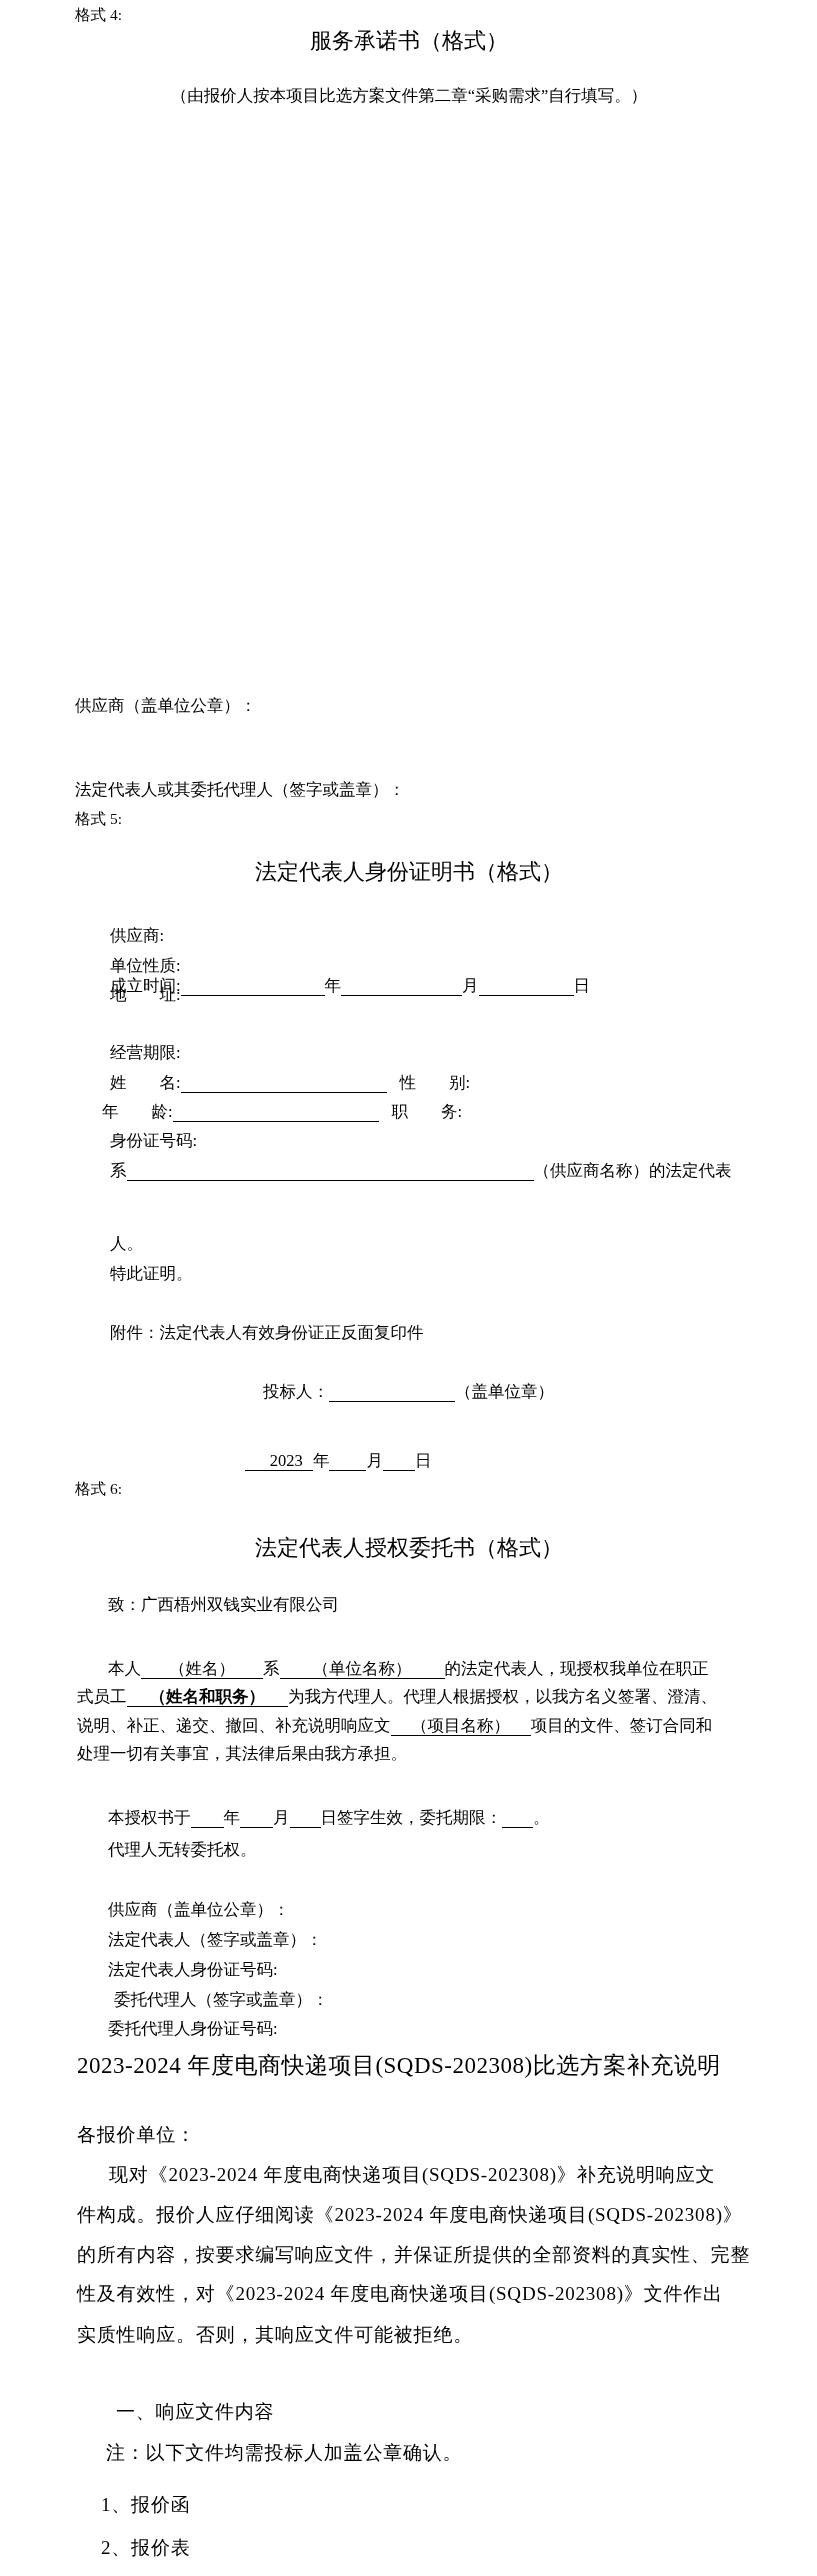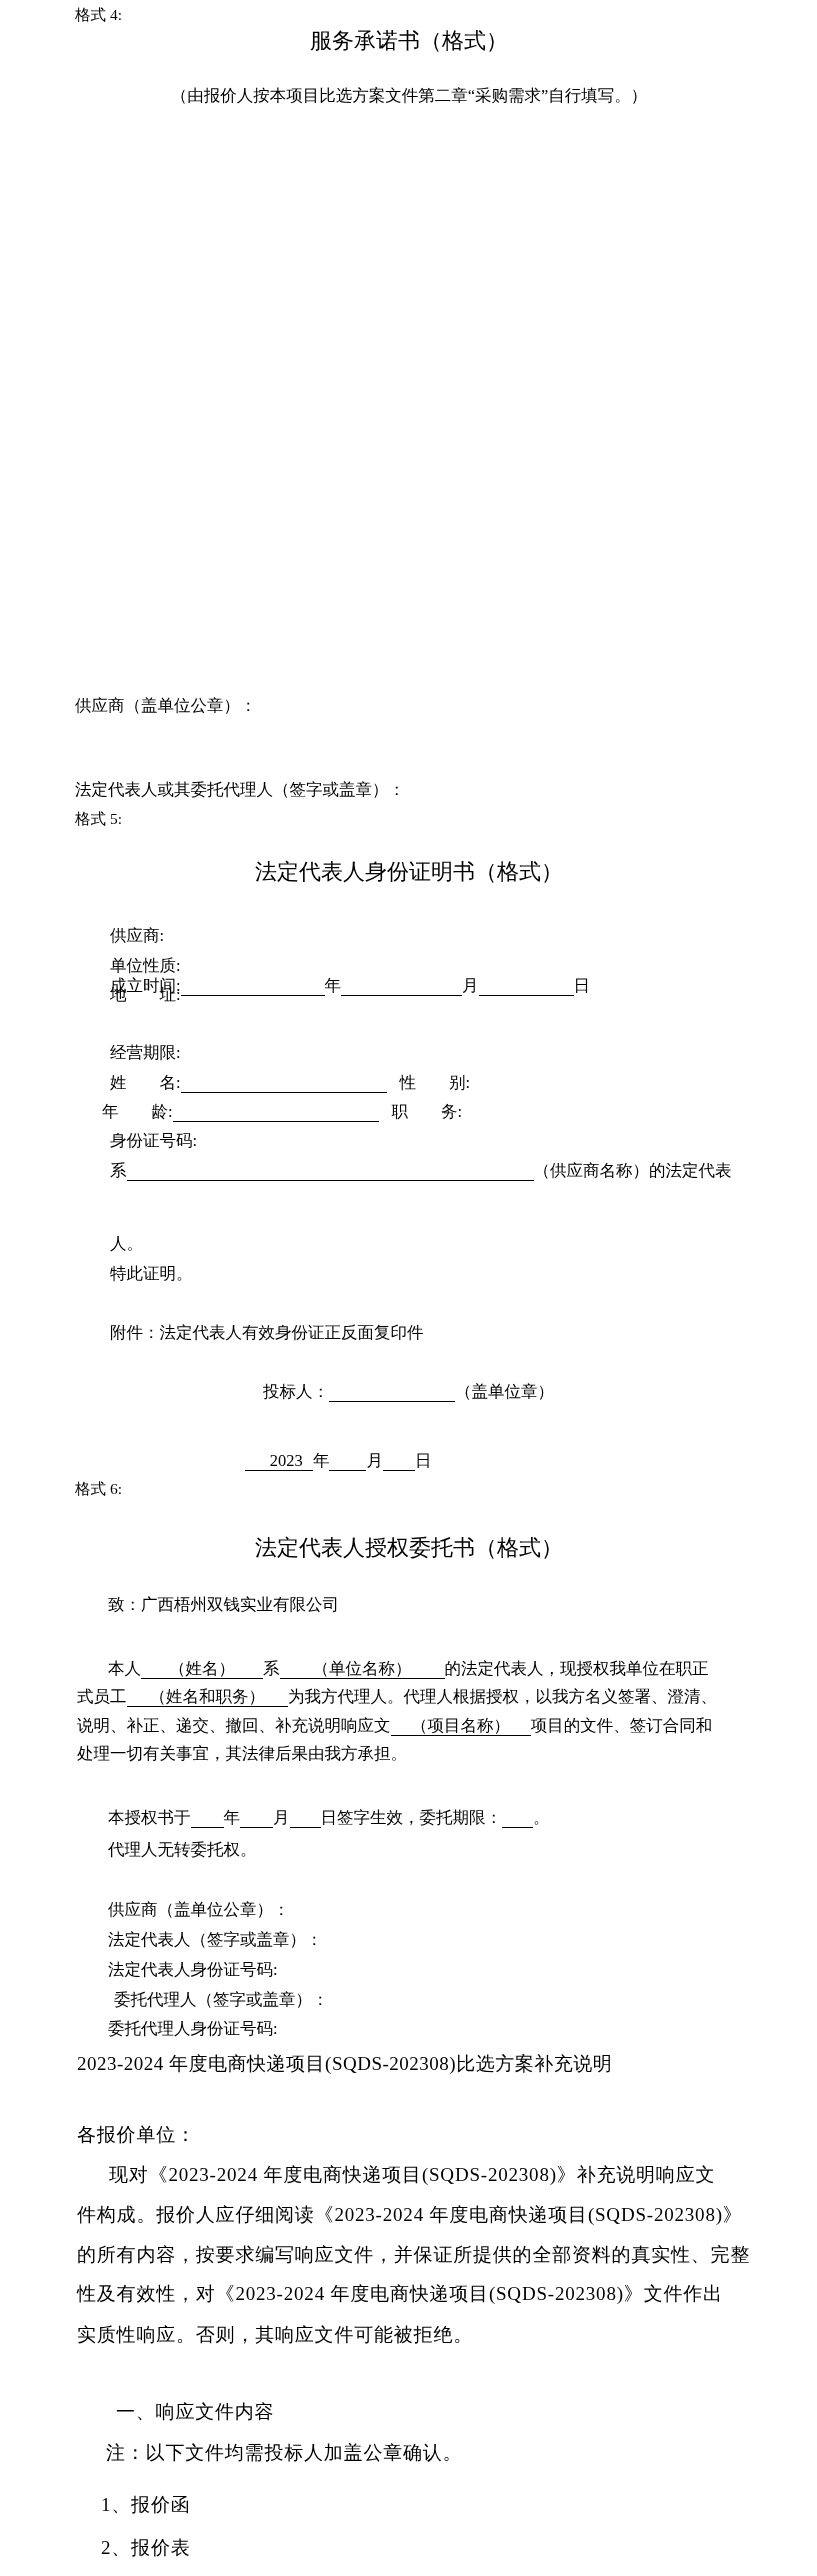--- a/index.html
+++ b/index.html
@@ -5,26 +5,26 @@
   html,body{margin:0;padding:0;background:#fff;}
   .page{position:relative;width:818px;height:3960px;background:#ffffff;overflow:hidden;
         font-family:"Liberation Serif","DejaVu Serif",serif;color:#000;}
   .ln{position:absolute;white-space:nowrap;line-height:1.15;}
   .b{font-weight:normal;}
   .c{left:0;width:100%;text-align:center;}
   .f30{font-size:15.5px;}
   .f32{font-size:16.5px;}
   .f37{font-size:19px;letter-spacing:0.8px;text-align:center;}
   .f43{font-size:22px;}
-  .f44{font-size:19px;letter-spacing:0.5px;}
+  .f44{font-size:23px;letter-spacing:0.5px;}
   .u{display:inline-block;height:1.02em;border-bottom:1px solid #000;vertical-align:bottom;}
   .ut{border-bottom:1px solid #000;}
   .pad20{padding:0 10.3px;}
   .pad40{padding:0 20.6px;}
-  .pad45{padding:0 23px;}
+  .pad45{padding:0 23px;font-weight:bold;}
   .pad55{padding:0 28px;}
   .pad65{padding:0 33px;}
 </style>
 </head>
 <body>
 
 <div class="page">
 
   <div class="ln f30 b" style="top:6.2px;left:75px">格式 4:</div>
   <div class="ln f43 b c" style="top:28px">服务承诺书（格式）</div>

